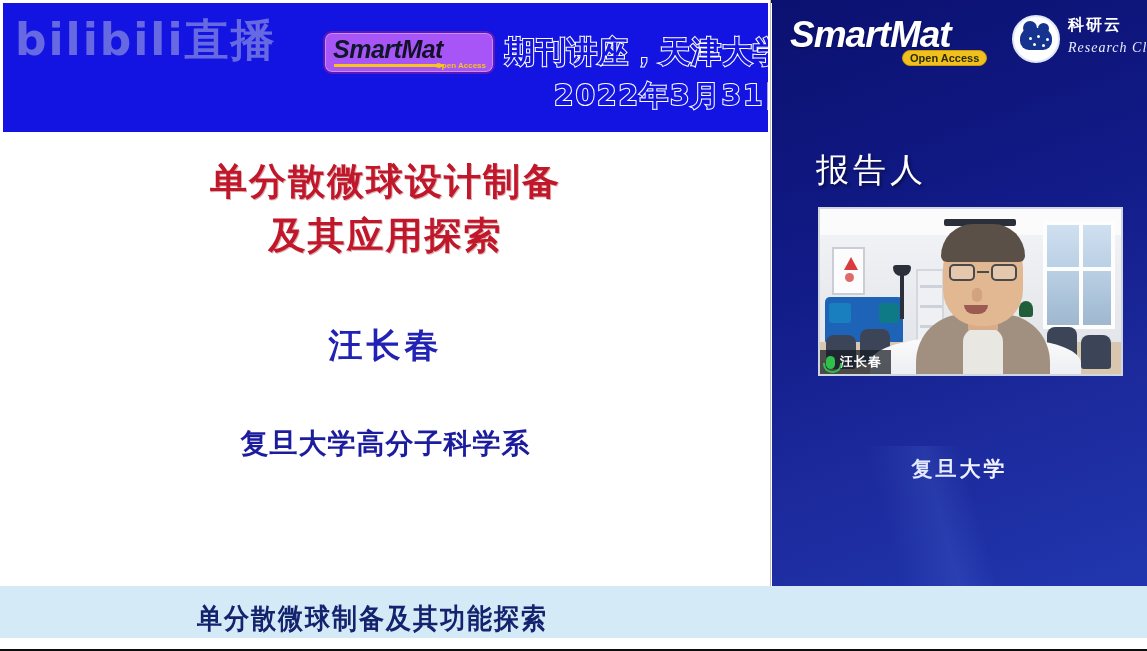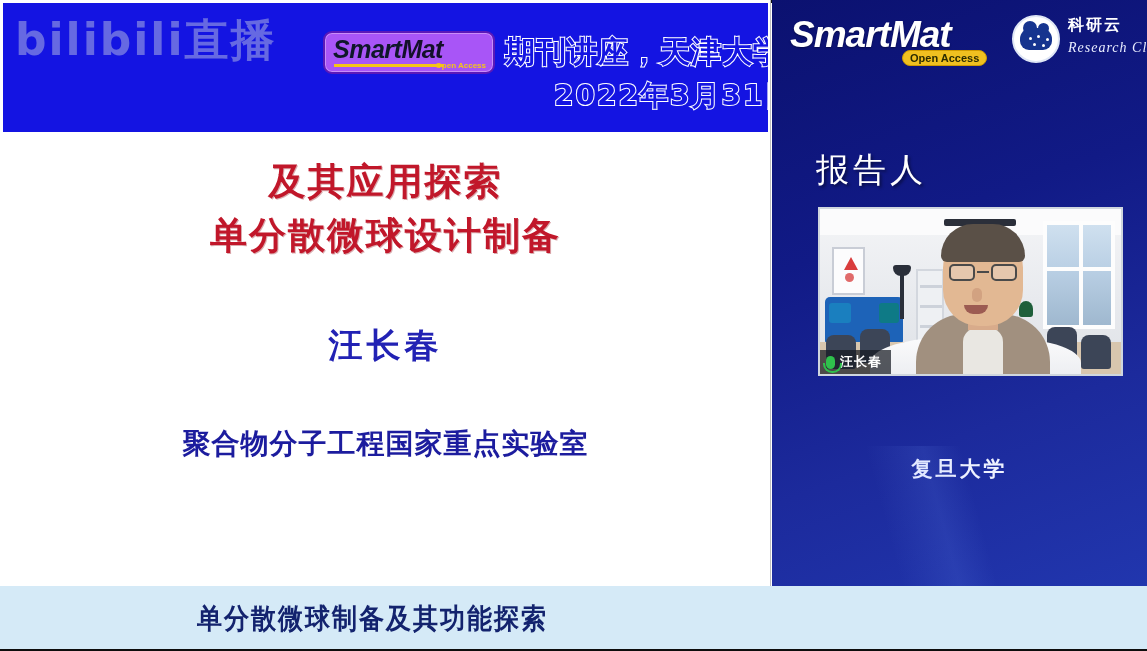--- a/index.html
+++ b/index.html
@@ -255,21 +255,21 @@
     color: #ffffff; font-weight: 700; white-space: nowrap;
   }
   #presenter-name .big { font-size: 34px; letter-spacing: 2px; }
   #presenter-name .sm { font-size: 22px; letter-spacing: 1px; }
   #presenter-org {
     position: absolute; left: 0; right: 0; top: 455px; text-align: center;
     color: #eef1ff; font-size: 21px; font-weight: 700; letter-spacing: 3px;
   }
 
   
-  #footer { position: absolute; left: 0; top: 586px; width: 1147px; height: 65px; background: #d5eaf7; }
+  #footer { position: absolute; left: 0; top: 586px; width: 1147px; height: 52px; background: #d5eaf7; }
   #footer-left {
     position: absolute; left: 0; top: 0; width: 745px; height: 65px;
     display: flex; align-items: center; justify-content: center;
   }
   #footer-left .txt {
     color: #13236e; font-weight: 700; font-size: 25px; letter-spacing: 2px;
     transform: scaleY(1.12);
   }
   #footer-right {
     position: absolute; left: 745px; top: 0; width: 402px; height: 65px;
@@ -301,26 +301,26 @@
         <div class="rule"></div>
         <div class="oa">Open Access</div>
       </div>
 
       <div id="hdr-venue" class="hdr-cn">期刊讲座，天津大学</div>
       <div id="hdr-date" class="hdr-cn">2022年3月31日</div>
     </div>
 
     <div id="slide-body">
       <div id="slide-title">
+        <div>单分散微球设计制备</div>
         <div>及其应用探索</div>
-        <div>单分散微球设计制备</div>
       </div>
       <div id="slide-speaker">汪长春</div>
       <div id="slide-affil">
-        <div>聚合物分子工程国家重点实验室</div>
+        <div>复旦大学高分子科学系</div>
       </div>
     </div>
   </div>
 
   <div id="presenter-panel">
 
     <div id="sm-header">
       <div id="sm-wordmark">SmartMat</div>
       <div id="sm-oa">Open Access</div>
 

